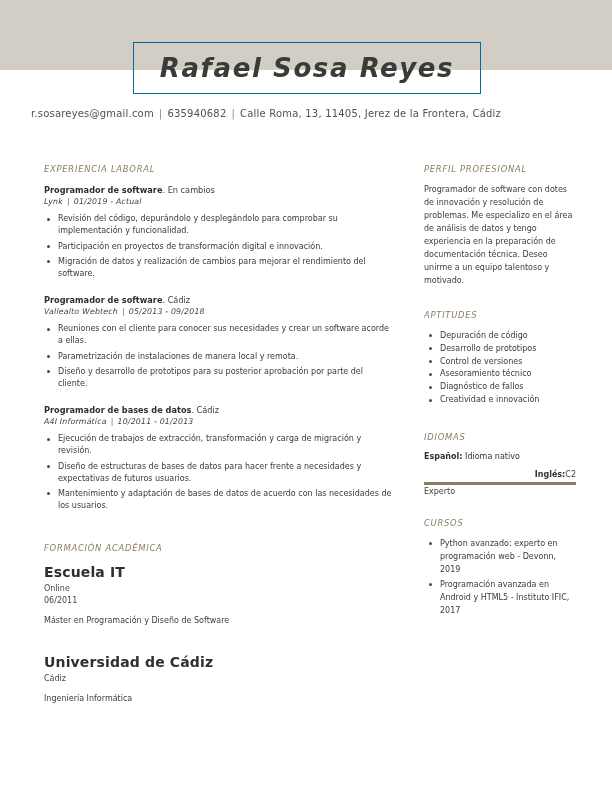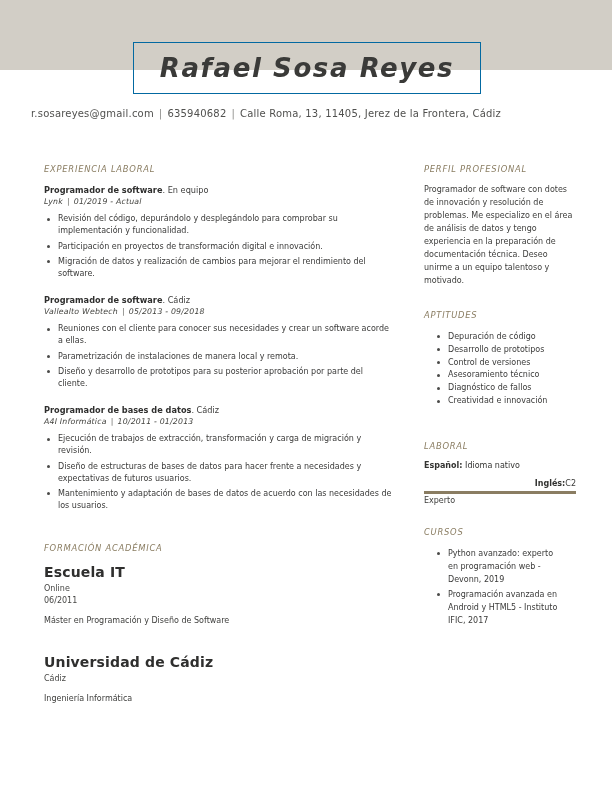--- a/index.html
+++ b/index.html
@@ -173,21 +173,21 @@
     line-height: 1.4;
   }
   
   .profile-text {
     font-size: 8px;
     line-height: 1.62;
     color: #3d3d3b;
   }
   ul.plain-bullets {
     list-style: none;
-    margin: 11px;
+    margin: 3px;
     padding: 0;
   }
   ul.plain-bullets li {
     position: relative;
     padding-left: 13px;
     font-size: 8px;
     line-height: 1.62;
     color: #3a3a39;
   }
   ul.plain-bullets li:before {
@@ -254,21 +254,21 @@
   <div class="contact-line">
     <span>r.sosareyes@gmail.com</span><span class="sep">|</span><span>635940682</span><span class="sep">|</span><span>Calle Roma, 13, 11405, Jerez de la Frontera, Cádiz</span>
   </div>
 
   <div class="col-left">
 
     <div class="sec-title">EXPERIENCIA LABORAL</div>
 
     <div class="block">
       <div class="job-title">
-        <b>Programador de software</b><span class="loc">. </span><span class="loc">En equipo</span>
+        <b>Programador de software</b><span class="loc">. </span><span class="loc">En cambios</span>
       </div>
       <div class="job-meta">
         <span>Lynk</span><span class="bar">|</span><span>01/2019 - Actual</span>
       </div>
       <ul class="bullets">
         <li>Revisión del código, depurándolo y desplegándolo para comprobar su implementación y funcionalidad.</li>
         <li>Participación en proyectos de transformación digital e innovación.</li>
         <li>Migración de datos y realización de cambios para mejorar el rendimiento del software.</li>
       </ul>
     </div>
@@ -334,21 +334,21 @@
       <li>Depuración de código</li>
       <li>Desarrollo de prototipos</li>
       <li>Control de versiones</li>
       <li>Asesoramiento técnico</li>
       <li>Diagnóstico de fallos</li>
       <li>Creatividad e innovación</li>
     </ul>
 
     <div class="spacer-lg"></div>
 
-    <div class="sec-title right">LABORAL</div>
+    <div class="sec-title right">IDIOMAS</div>
     <div class="lang-row">
       <b>Español:</b>
       <span>Idioma nativo</span>
     </div>
     <div class="lang-head">
       <b>Inglés:</b>
       <span class="lvl">C2</span>
     </div>
     <div class="lang-bar-track">
       <div class="lang-bar-fill" id="lang-fill" style="width: 100%;"></div>

